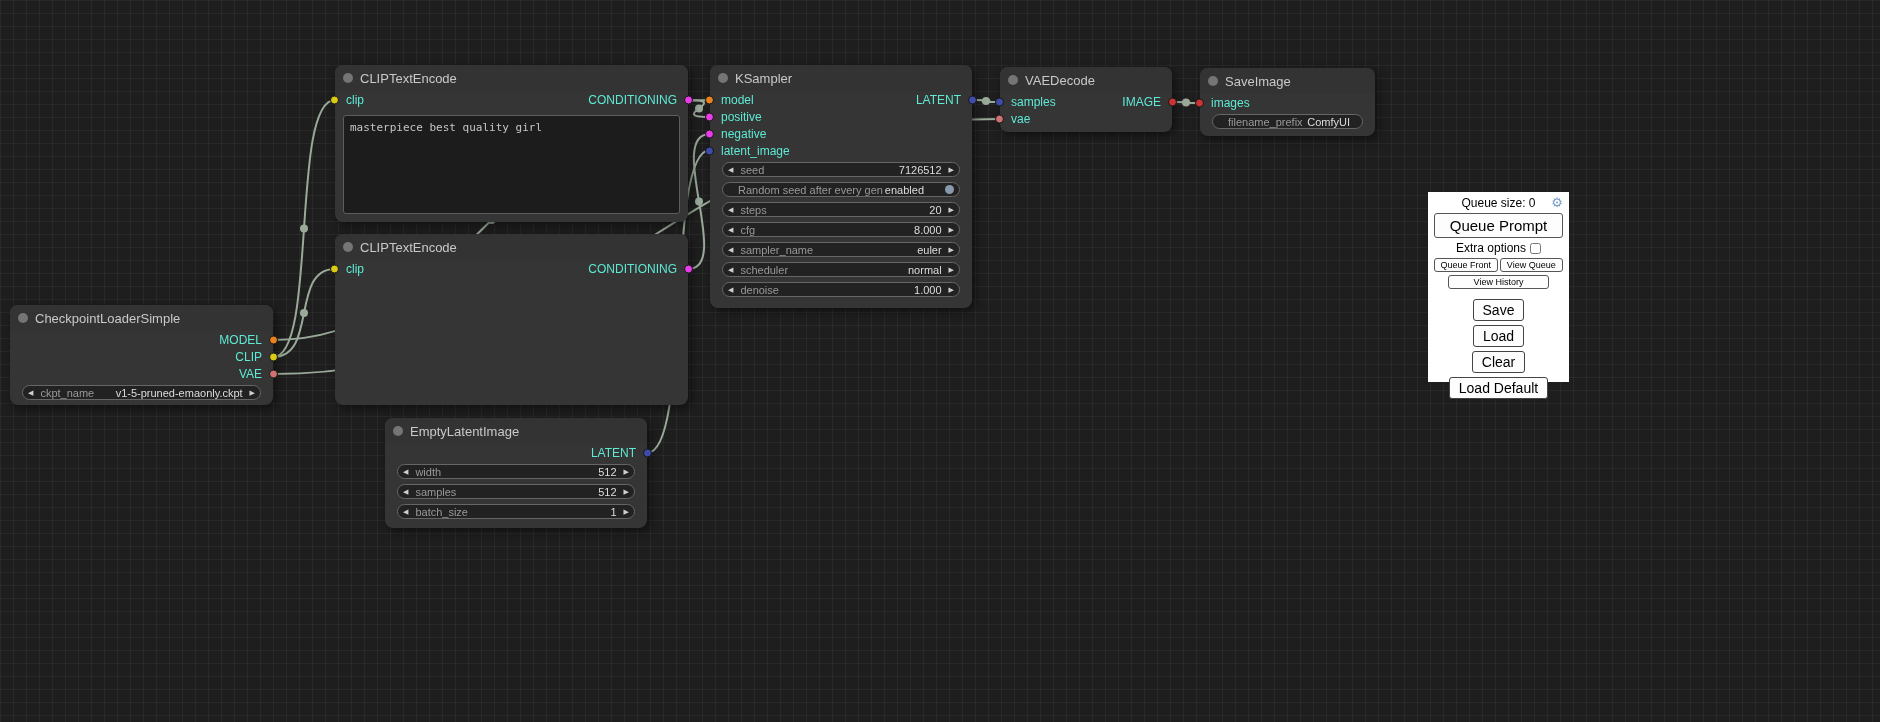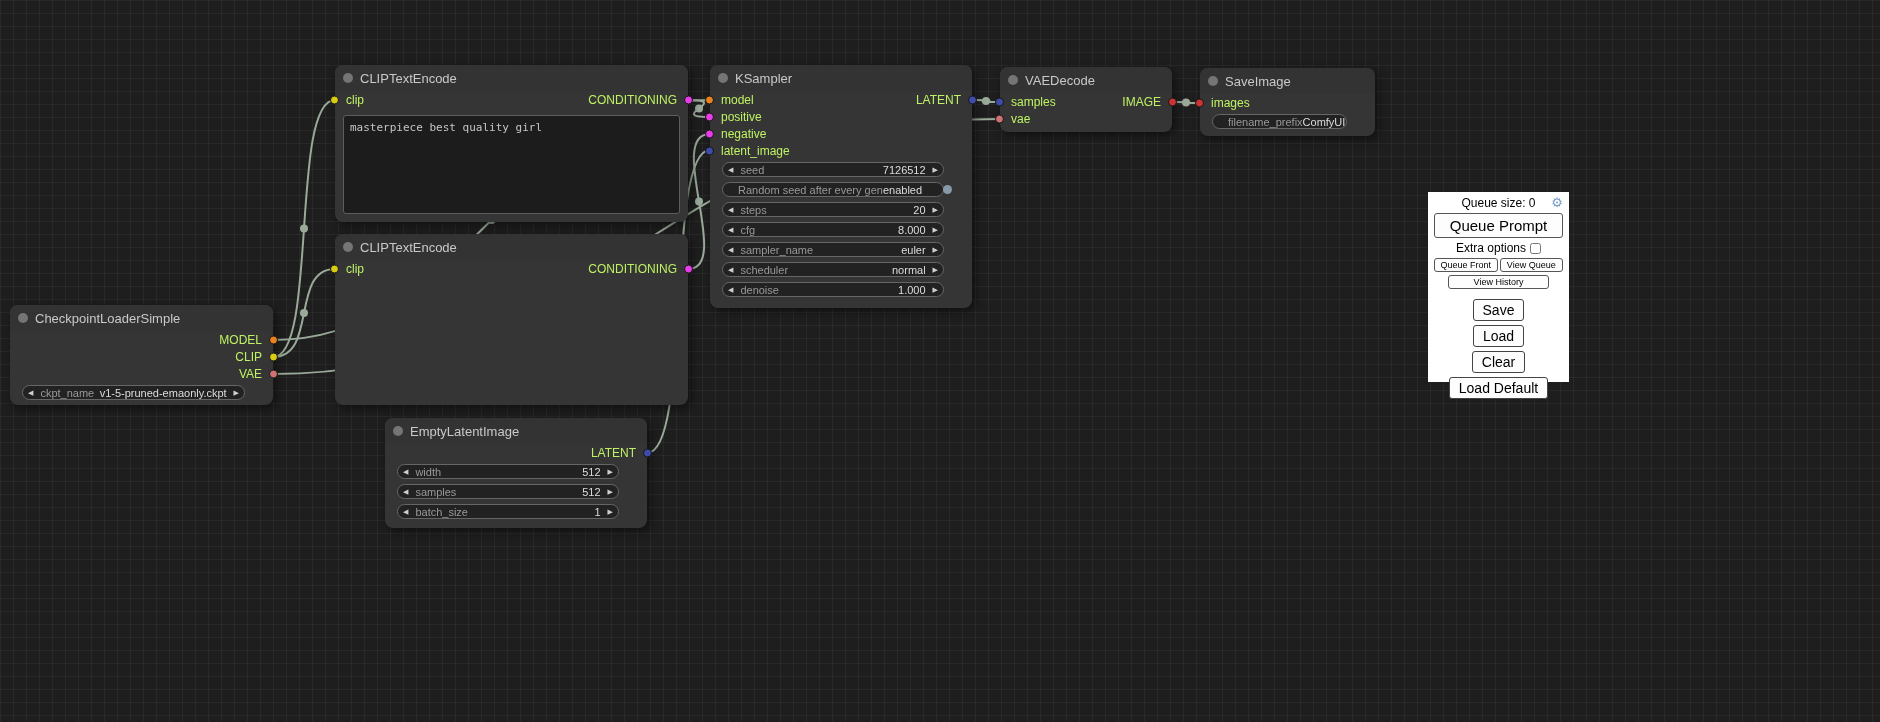--- a/index.html
+++ b/index.html
@@ -17,29 +17,29 @@
   #link-layer path { fill:none; stroke-width:2; }
 
   .node { position:absolute; z-index:2; background:#353535; border-radius:8px;
           box-shadow:3px 3px 10px rgba(0,0,0,0.5); }
   .node-title { height:26px; background:#333333; border-radius:8px 8px 0 0;
                 display:flex; align-items:center; padding:0 8px; cursor:move; }
   .node-dot { width:10px; height:10px; border-radius:50%; background:#757575; margin-right:7px; flex:none; }
   .node-title-text { color:#c9c9c9; font-size:13px; white-space:nowrap; }
 
   .slot-row { position:relative; height:17px; display:flex; align-items:center; }
-  .slot-label { font-size:12px; color:#bef264; white-space:nowrap; }
+  .slot-label { font-size:12px; color:#5eead4; white-space:nowrap; }
   .slot-label.in { margin-left:11px; }
   .slot-label.out { margin-left:auto; margin-right:11px; }
   .port { position:absolute; width:9px; height:9px; border-radius:50%;
           border:1px solid #161616; top:50%; transform:translateY(-50%); z-index:3; cursor:crosshair; }
   .port.in { left:-5px; }
   .port.out { right:-5px; }
 
-  .widget { position:absolute; left:12px; right:28px; height:15px; background:#222222;
+  .widget { position:absolute; left:12px; right:12px; height:15px; background:#222222;
             border:1px solid #666666; border-radius:8px; display:flex; align-items:center;
             font-size:11px; padding:0 5px; cursor:pointer; }
   .widget .arrow { color:#cfcfcf; font-size:7px; line-height:1; }
   .widget .w-label { color:#999999; margin-left:7px; white-space:nowrap; }
   .widget .w-value { color:#dddddd; margin-left:auto; margin-right:7px; white-space:nowrap; }
   .widget.text .w-label, .widget.toggle .w-label { margin-left:10px; }
   .widget.toggle .w-value { margin-right:21px; }
   .toggle-dot { width:9px; height:9px; border-radius:50%; flex:none; }
 
   .prompt-text { position:absolute; left:8px; right:8px; top:50px; bottom:8px;

